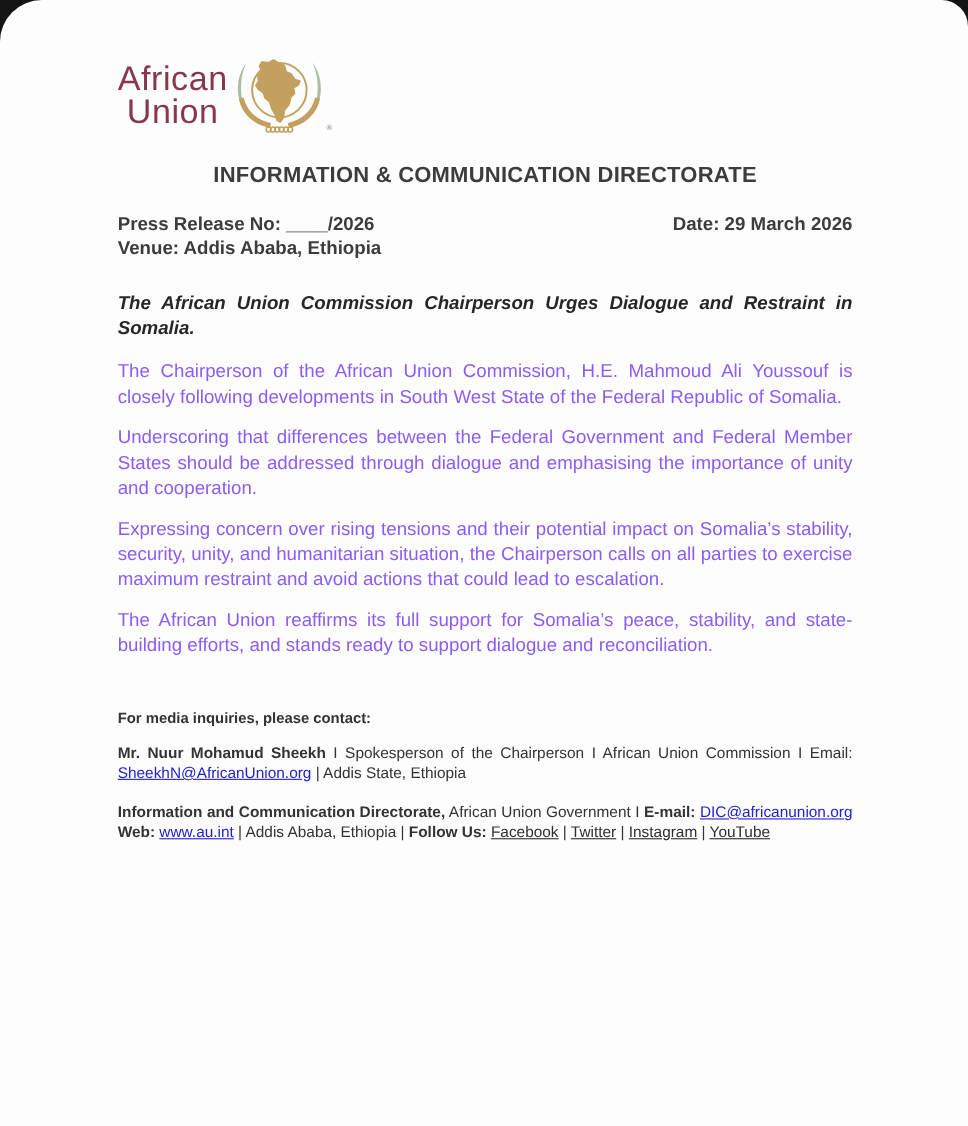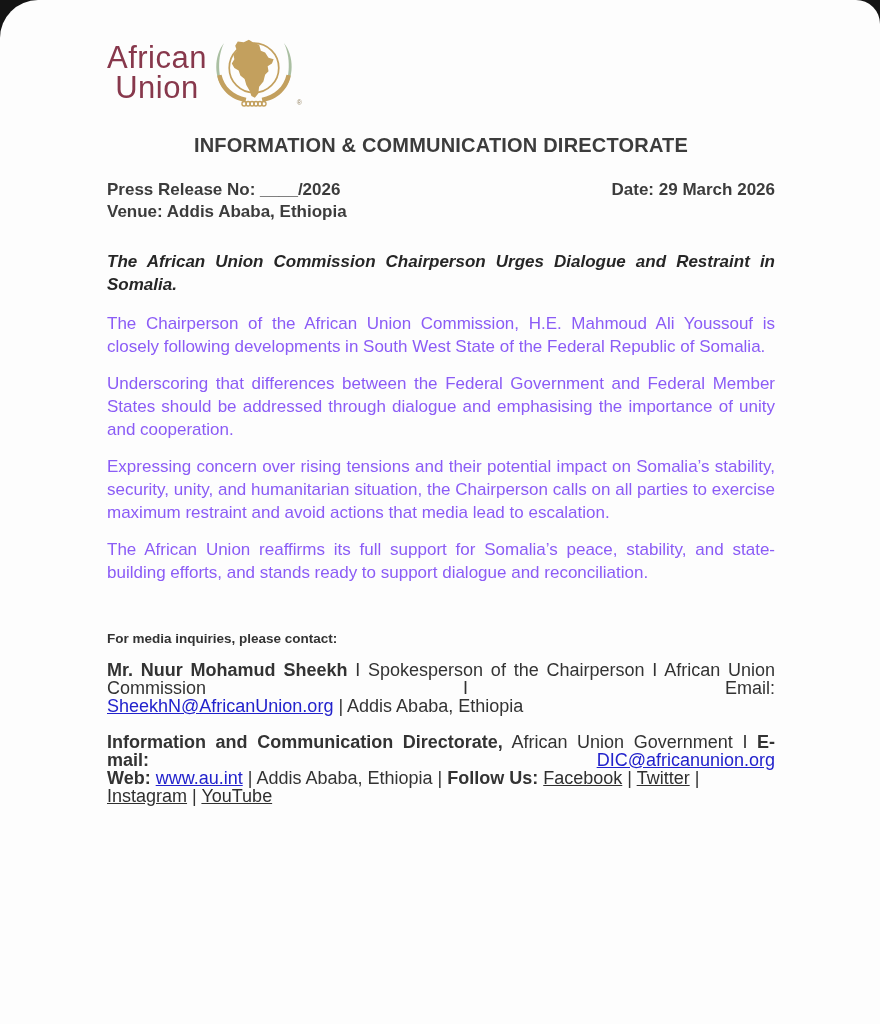--- a/index.html
+++ b/index.html
@@ -10,21 +10,21 @@
     width: 880px;
     height: 1024px;
     overflow: hidden;
   }
   .sheet {
     width: 880px;
     height: 1024px;
     background: #fdfdfd;
     border-top-left-radius: 38px;
     border-top-right-radius: 24px;
-    padding: 32px 105px 0 107px;
+    padding: 46px 105px 0 107px;
   }
   
   .logo-row {
     display: flex;
     align-items: center;
     gap: 3px;
     margin-bottom: 20px;
   }
   .logo-text {
     color: #87384c;
@@ -87,21 +87,21 @@
   }
   
   .contact-section { margin-top: 47px; }
   .contact-heading {
     font-size: 13.5px;
     font-weight: bold;
     color: #333333;
     margin-bottom: 15px;
   }
   .small-line {
-    font-size: 18px;
+    font-size: 14px;
     color: #333333;
     line-height: 18px;
   }
   .stretch {
     text-align: justify;
     text-align-last: justify;
   }
   .contact-block { margin-bottom: 18px; }
   .footer-block { margin-top: 17px; }
   .b { font-weight: bold; }
@@ -157,32 +157,32 @@
   <div class="meta-row">
     <span>Press Release No: ____/2026</span>
     <span>Date: 29 March 2026</span>
   </div>
   <div class="venue">Venue: Addis Ababa, Ethiopia</div>
 
   <div class="release-title">The African Union Commission Chairperson Urges Dialogue and Restraint in Somalia.</div>
 
   <p class="body-para">The Chairperson of the African Union Commission, H.E. Mahmoud Ali Youssouf is closely following developments in South West State of the Federal Republic of Somalia.</p>
   <p class="body-para">Underscoring that differences between the Federal Government and Federal Member States should be addressed through dialogue and emphasising the importance of unity and cooperation.</p>
-  <p class="body-para">Expressing concern over rising tensions and their potential impact on Somalia’s stability, security, unity, and humanitarian situation, the Chairperson calls on all parties to exercise maximum restraint and avoid actions that media lead to escalation.</p>
+  <p class="body-para">Expressing concern over rising tensions and their potential impact on Somalia’s stability, security, unity, and humanitarian situation, the Chairperson calls on all parties to exercise maximum restraint and avoid actions that could lead to escalation.</p>
   <p class="body-para">The African Union reaffirms its full support for Somalia’s peace, stability, and state-building efforts, and stands ready to support dialogue and reconciliation.</p>
 
   <div class="contact-section">
     <div class="contact-heading">For media inquiries, please contact:</div>
 
     <div class="contact-block">
       <div class="small-line stretch">
         <span class="b">Mr. Nuur Mohamud Sheekh</span><span> I Spokesperson of the Chairperson I African Union Commission I Email:</span>
       </div>
       <div class="small-line">
-        <a class="blue-link">SheekhN@AfricanUnion.org</a><span> | Addis Ababa, Ethiopia</span>
+        <a class="blue-link">SheekhN@AfricanUnion.org</a><span> | Addis State, Ethiopia</span>
       </div>
     </div>
 
     <div class="footer-block">
       <div class="small-line stretch">
         <span class="b">Information and Communication Directorate,</span><span> African Union Government I </span><span class="b">E-mail: </span><a class="blue-link">DIC@africanunion.org</a>
       </div>
       <div class="small-line">
         <span class="b">Web: </span><a class="blue-link">www.au.int</a><span> | Addis Ababa, Ethiopia | </span><span class="b">Follow Us: </span><a class="social-link">Facebook</a><span> | </span><a class="social-link">Twitter</a><span> | </span><a class="social-link">Instagram</a><span> | </span><a class="social-link">YouTube</a>
       </div>

